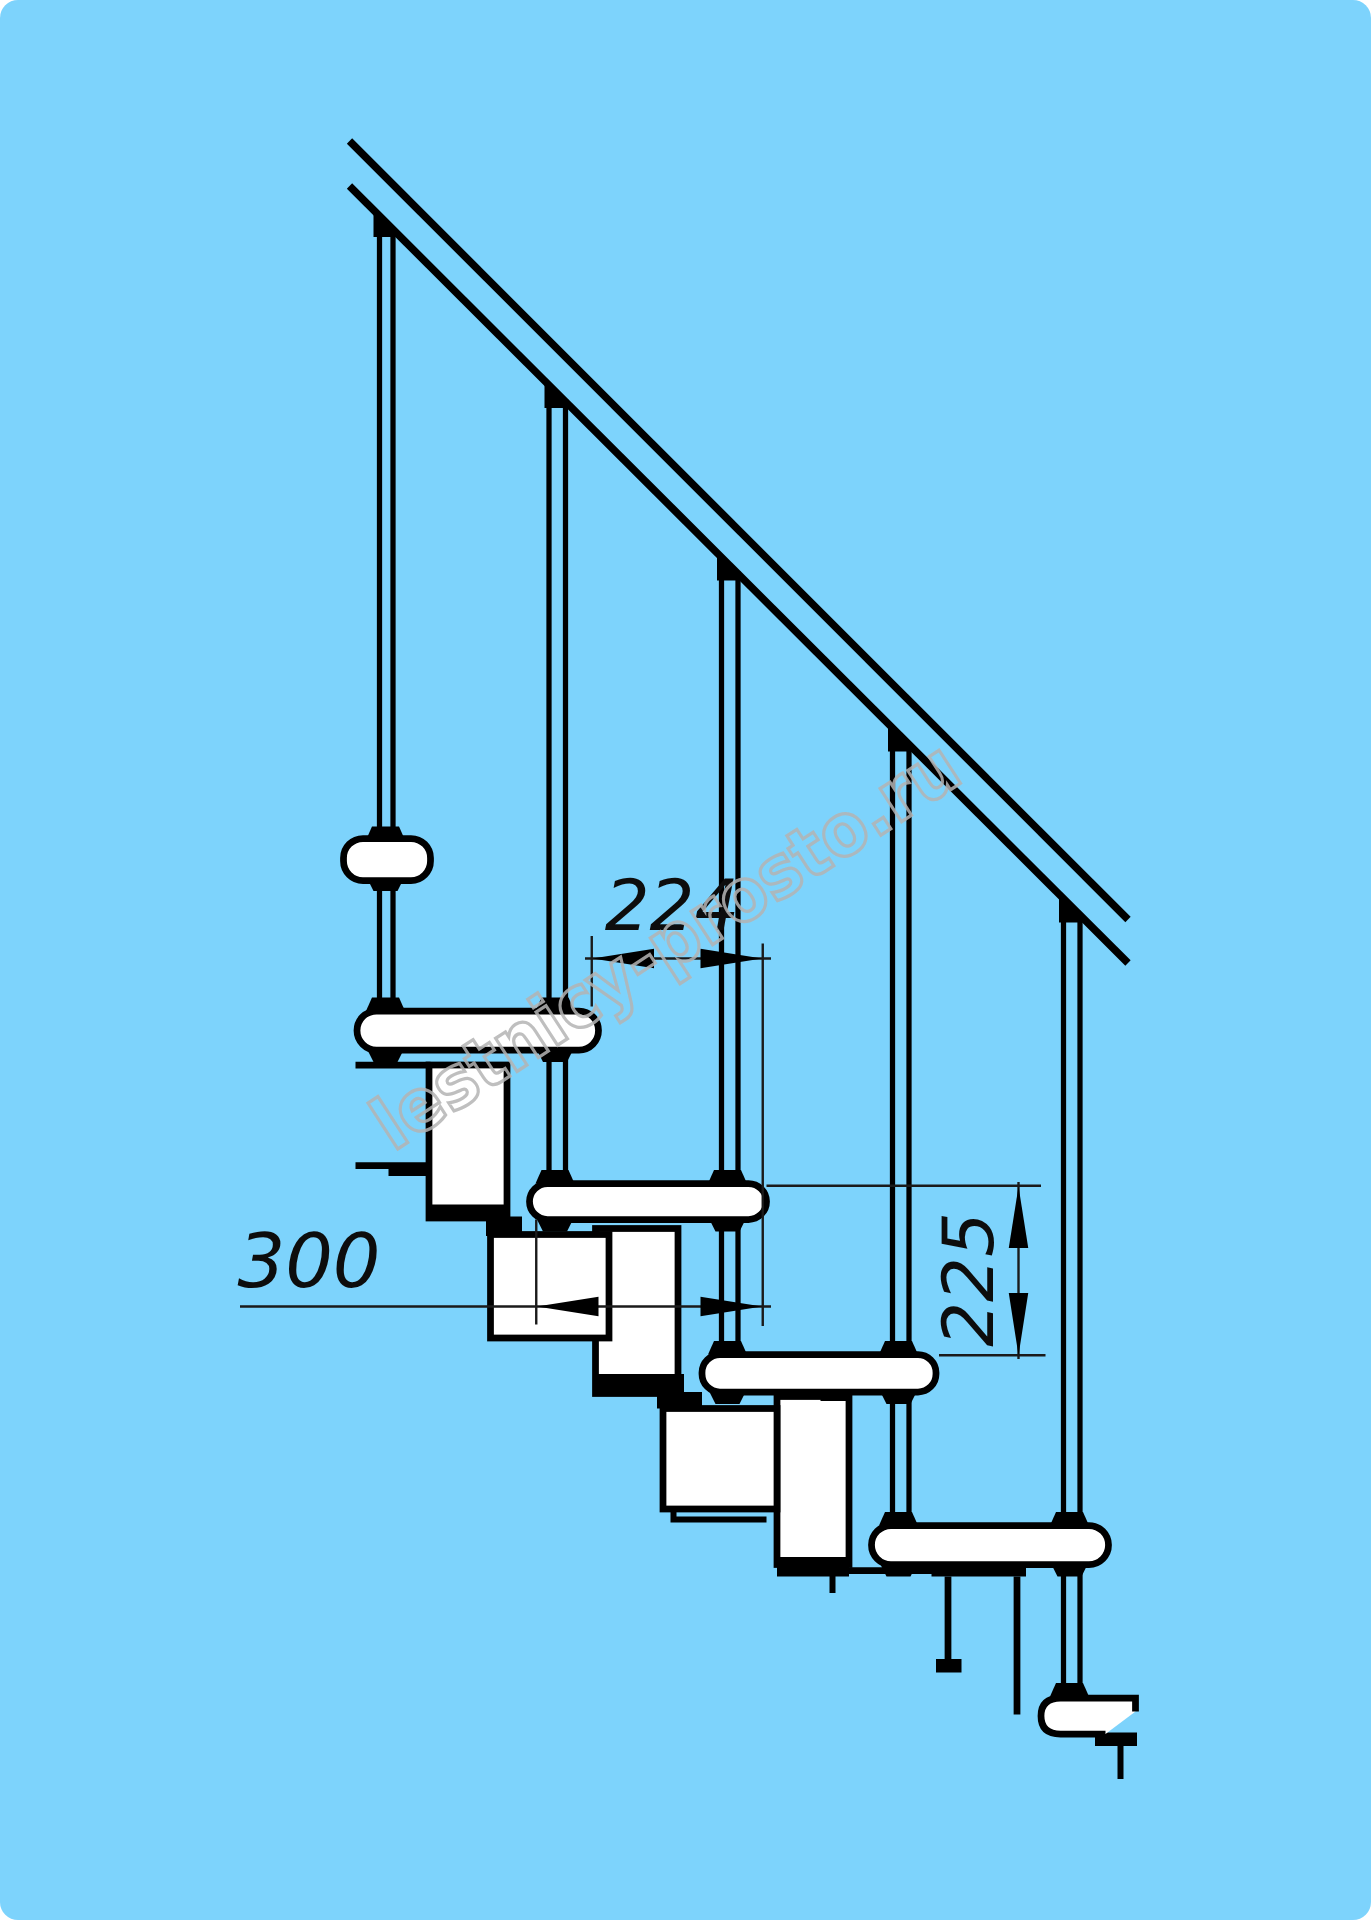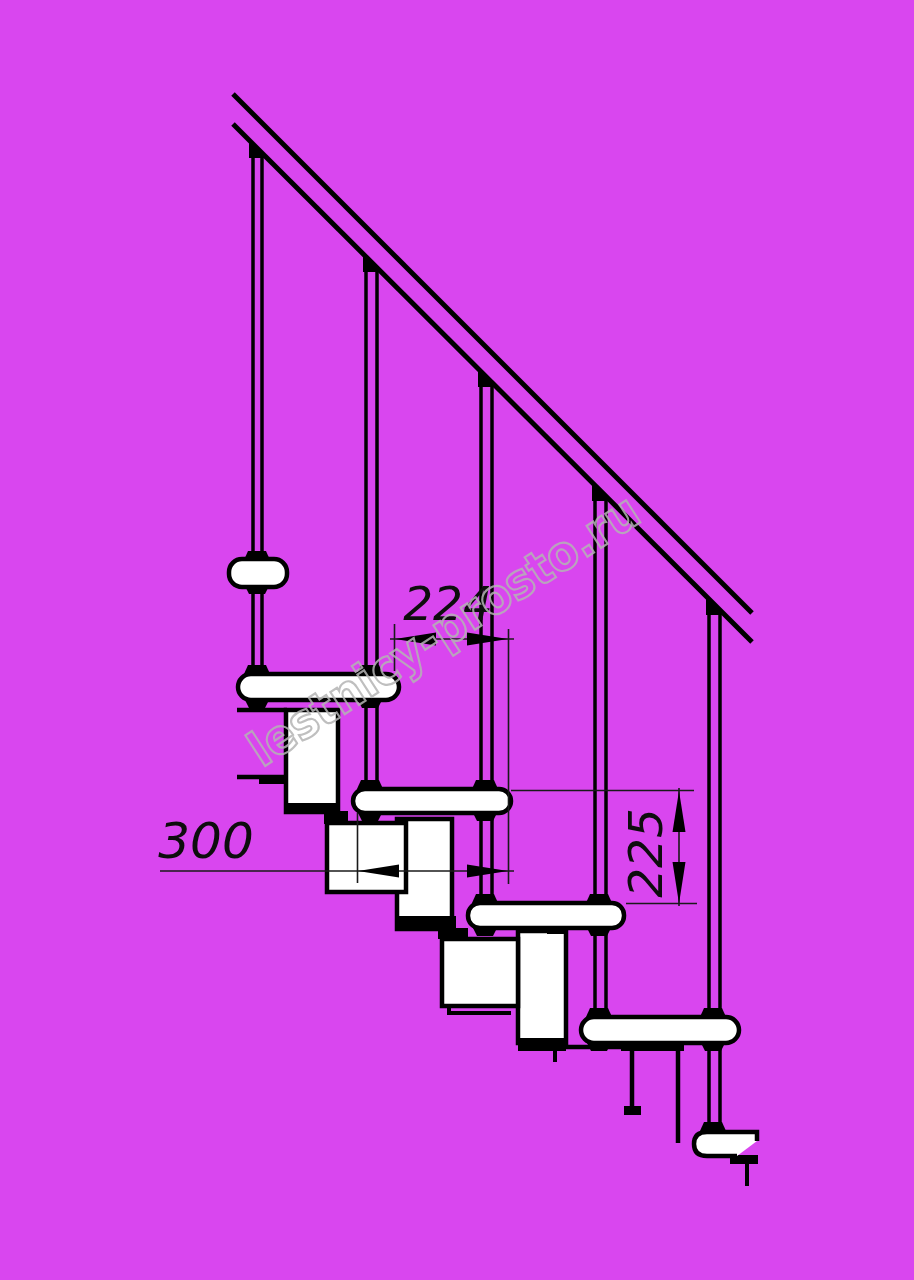--- a/index.html
+++ b/index.html
@@ -1,17 +1,17 @@
 <!DOCTYPE html>
 <html><head>
 <meta charset="utf-8">
 <style>
   html,body{margin:0;padding:0;background:#ffffff;}
-  .canvas{position:relative;width:914px;height:1280px;background:#d946ef;overflow:hidden;
-          font-family:"DejaVu Sans", sans-serif;}
+  .canvas{position:relative;width:914px;height:1280px;background:#7dd3fc;overflow:hidden;
+          font-family:"DejaVu Sans", sans-serif;border-radius:12px;}
   svg{position:absolute;left:0;top:0;}
   .dim-text{font-family:"DejaVu Sans", sans-serif;font-style:italic;fill:#0d0d0d;}
 </style>
 </head>
 <body>
 
 <div class="canvas">
 <svg width="914" height="1280" viewBox="0 0 914 1280">
 
   <g>

